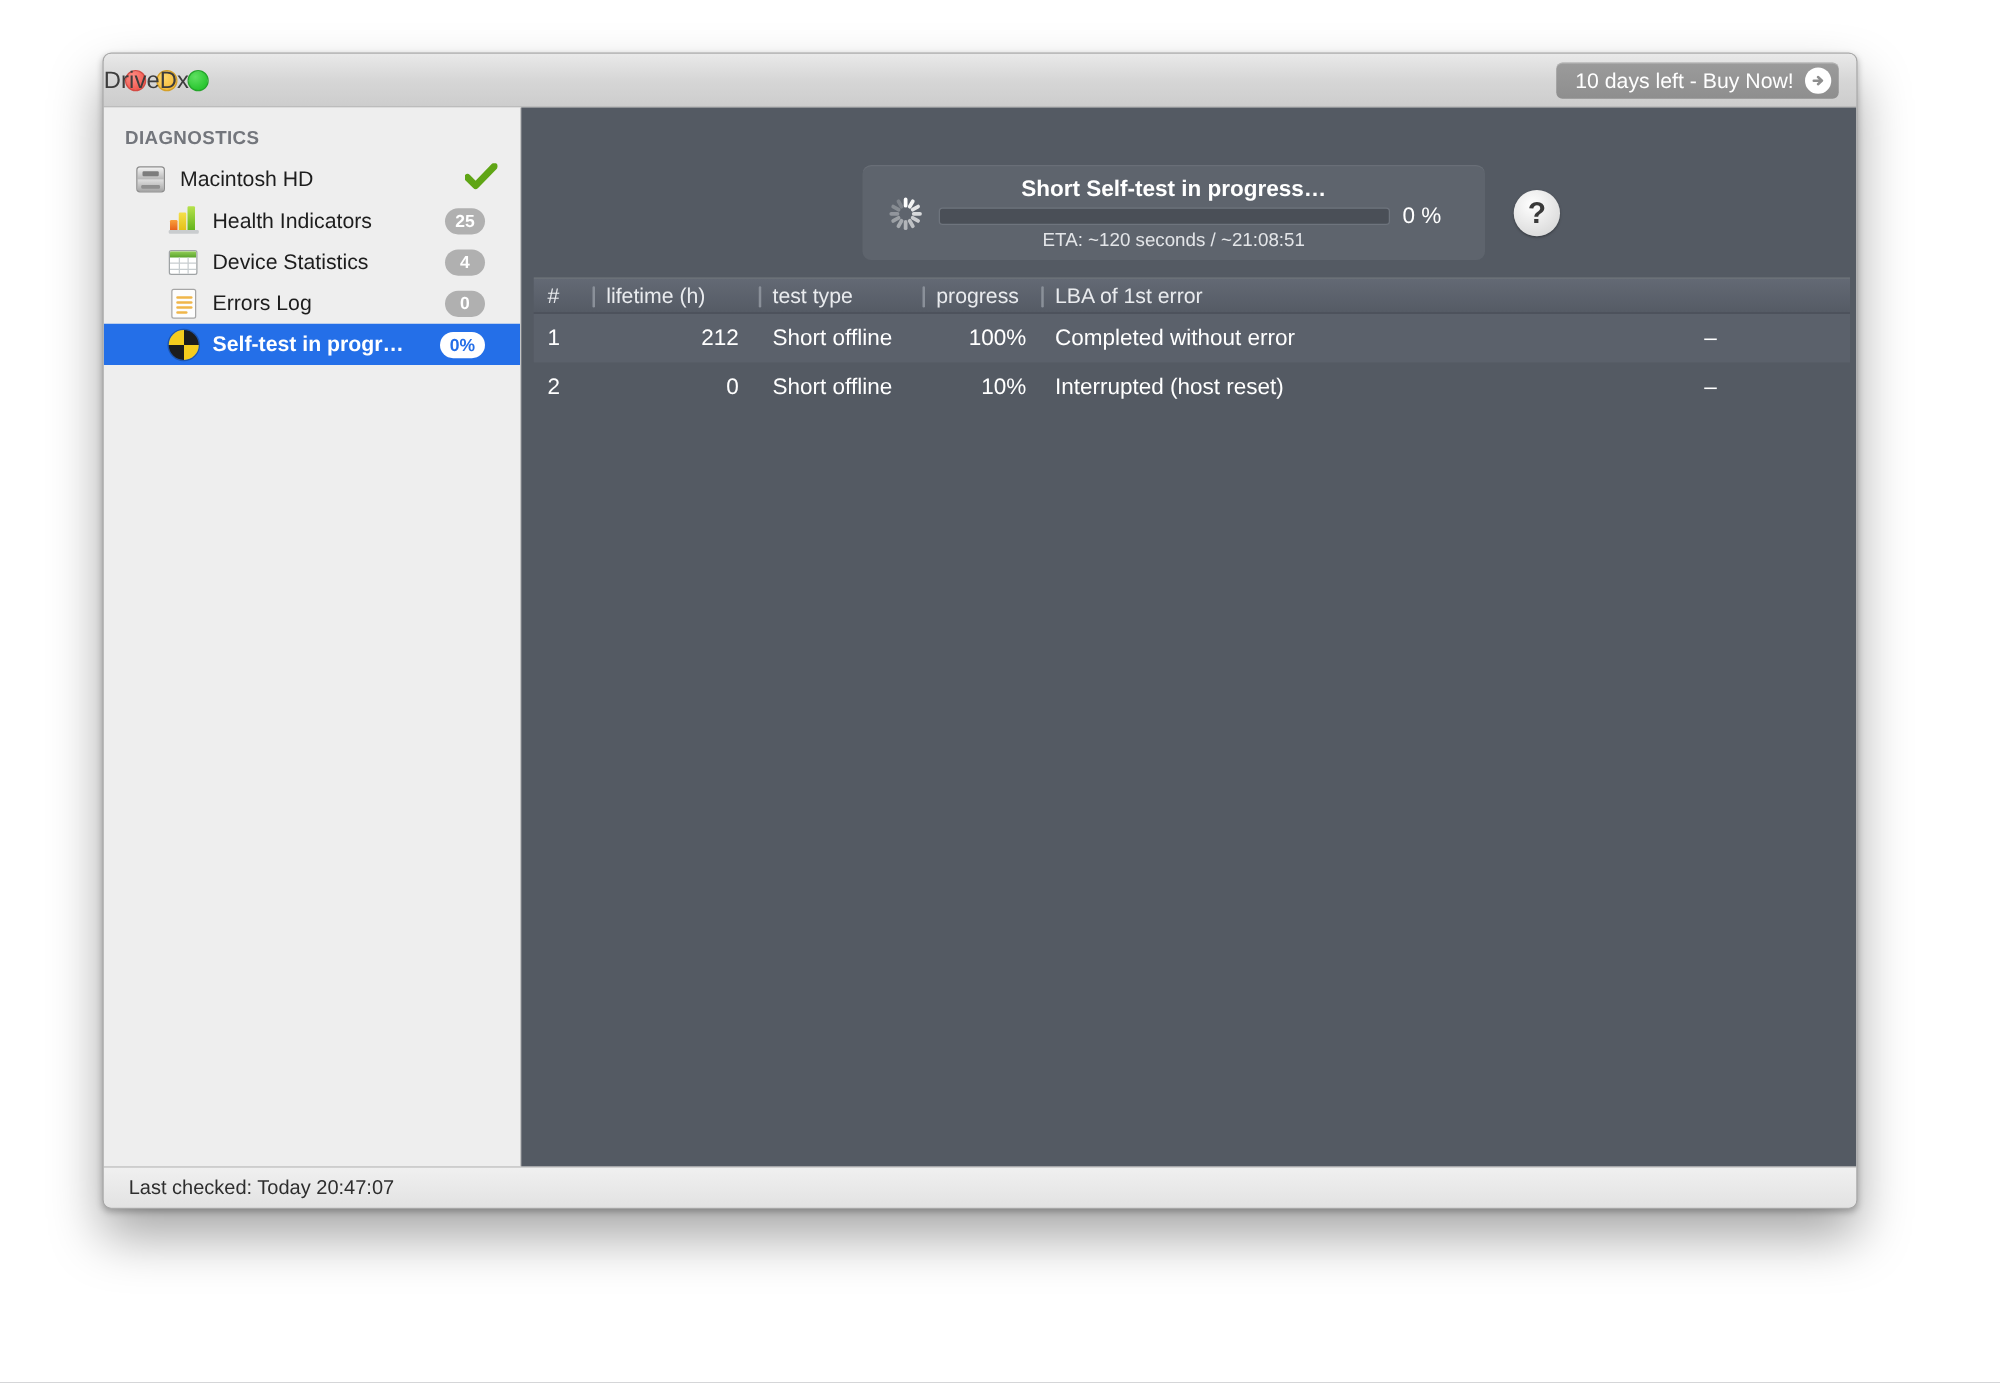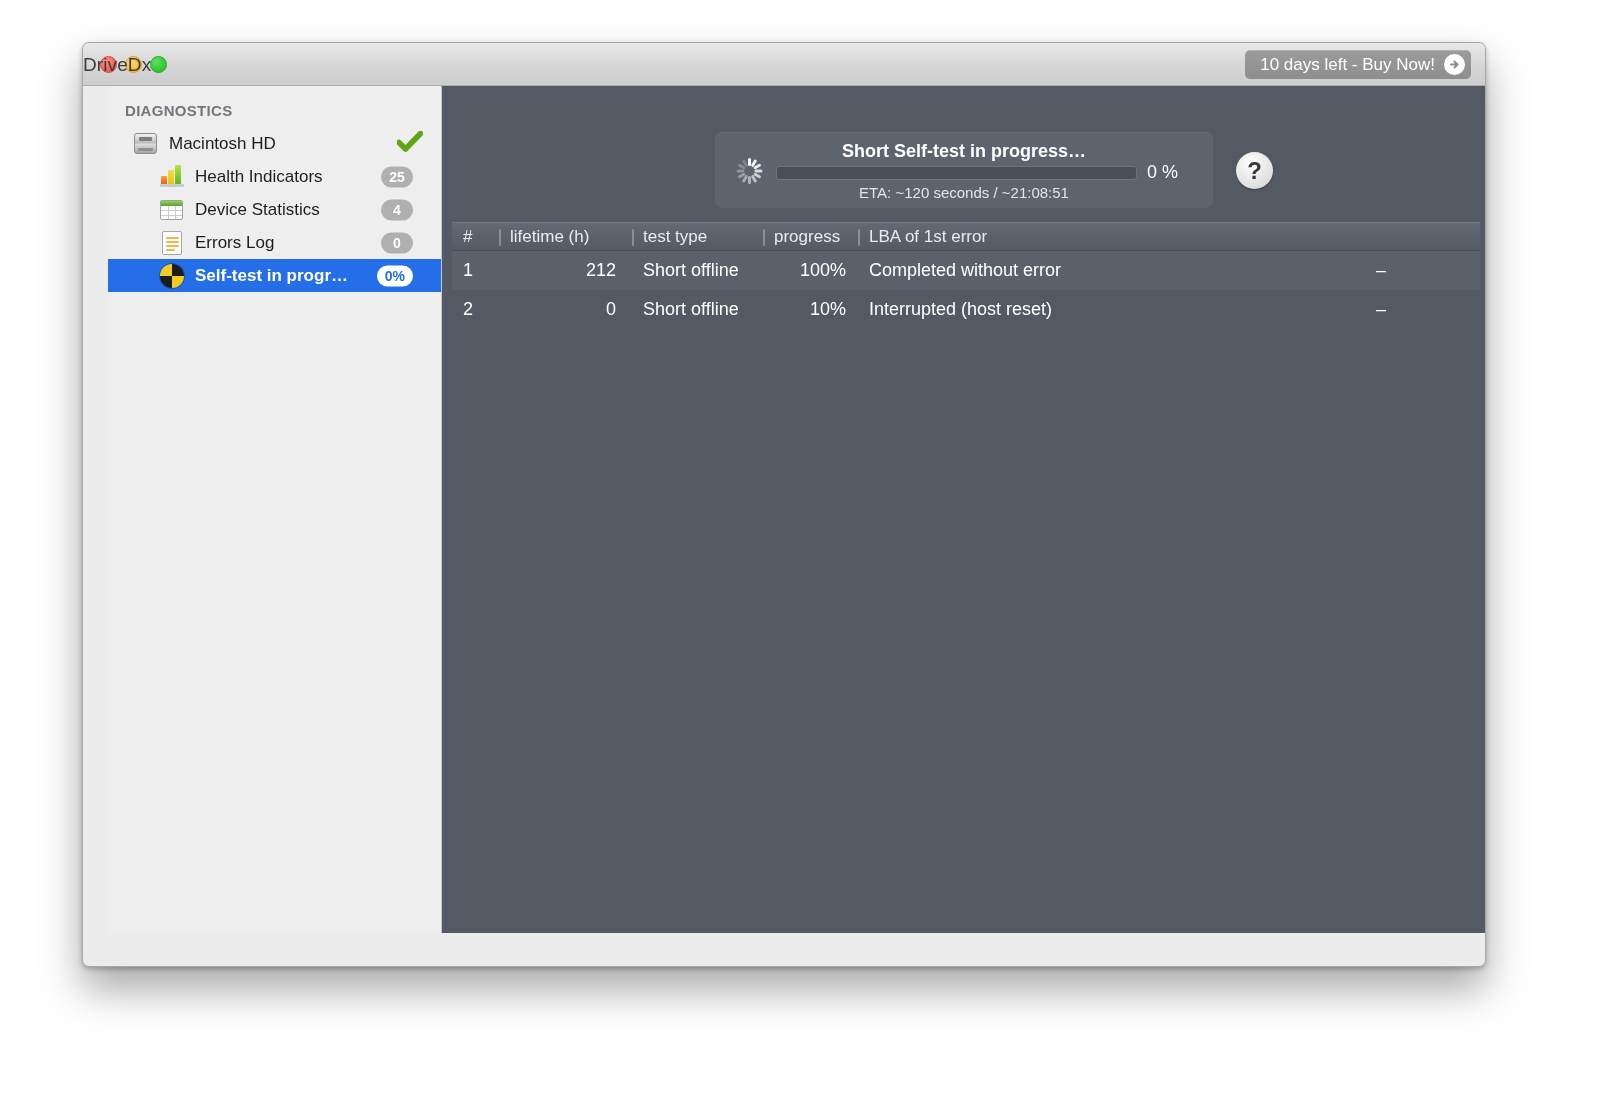--- a/index.html
+++ b/index.html
@@ -64,21 +64,20 @@
   
   #body { position: relative; height: 847px; display: flex; }
 
   
   #sidebar {
     width: 334px;
     background: #eeeeee;
     border-right: 1px solid #c4c4c4;
     padding-top: 13px;
     position: relative;
-    margin-left: 25px;
   }
   #sidebar-header {
     font-size: 15px; font-weight: bold;
     color: #73767c;
     padding: 3px 0 8px 17px;
     letter-spacing: 0.3px;
   }
   .side-row {
     position: relative;
     display: flex; align-items: center;
@@ -385,14 +384,17 @@
           <div class="c col-type">Short offline</div>
           <div class="c col-prog">10%</div>
           <div class="c col-stat">Interrupted (host reset)</div>
           <div class="c col-lba">–</div>
         </div>
       </div>
 
     </div>
   </div>
 
+  <div id="statusbar">
+    <span>Last checked: Today 20:47:07</span>
+  </div>
 
 </div>
 
 </body></html>

